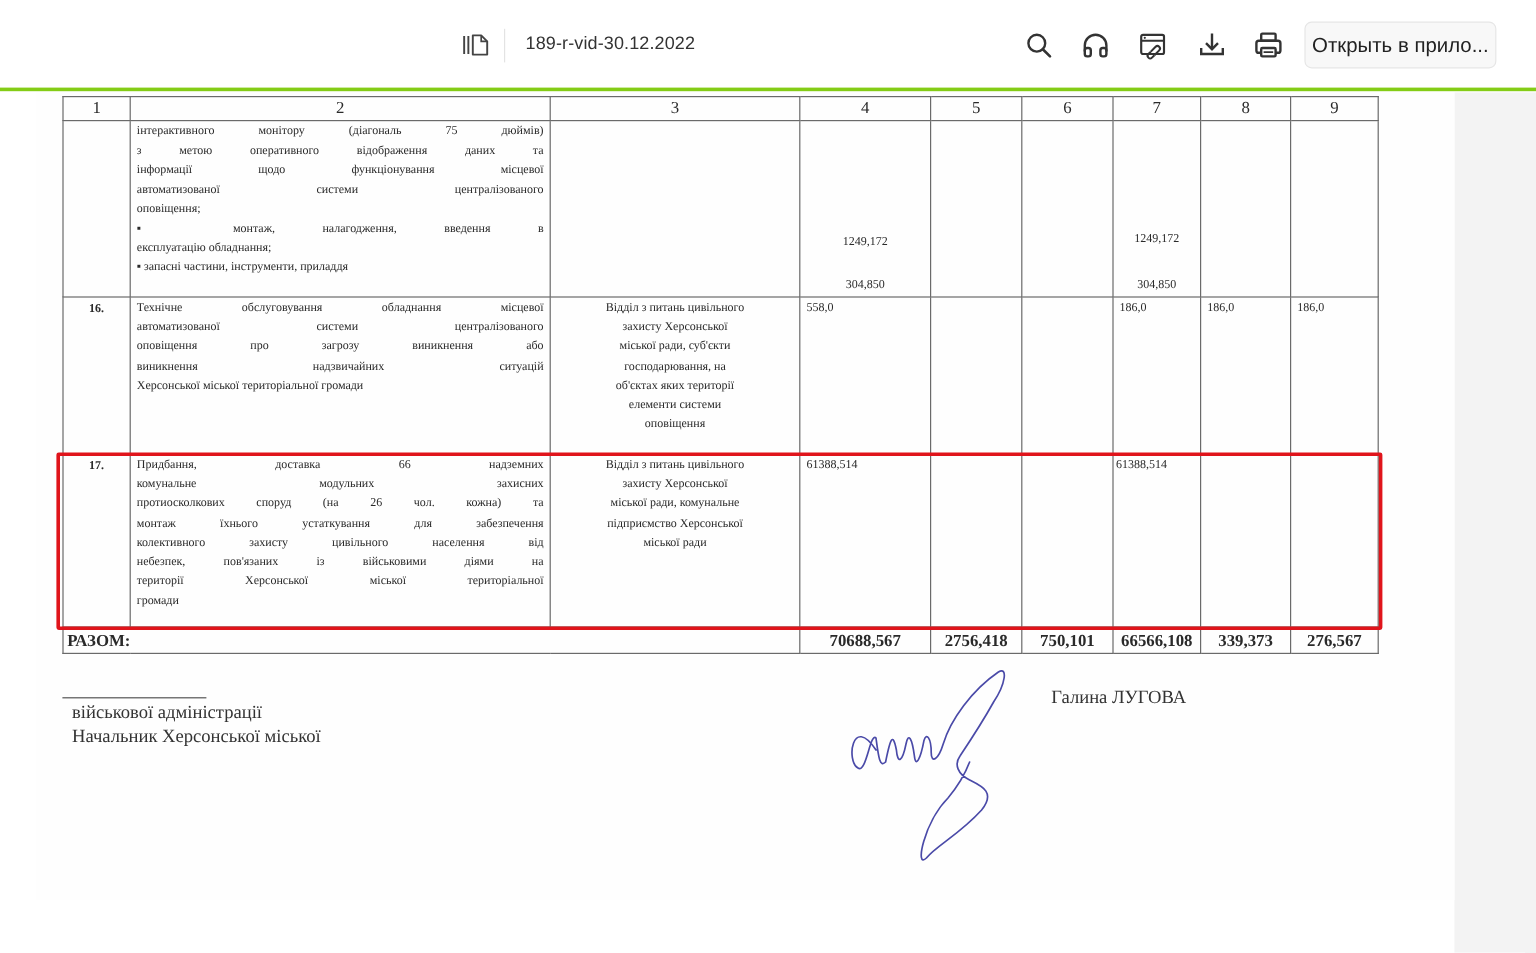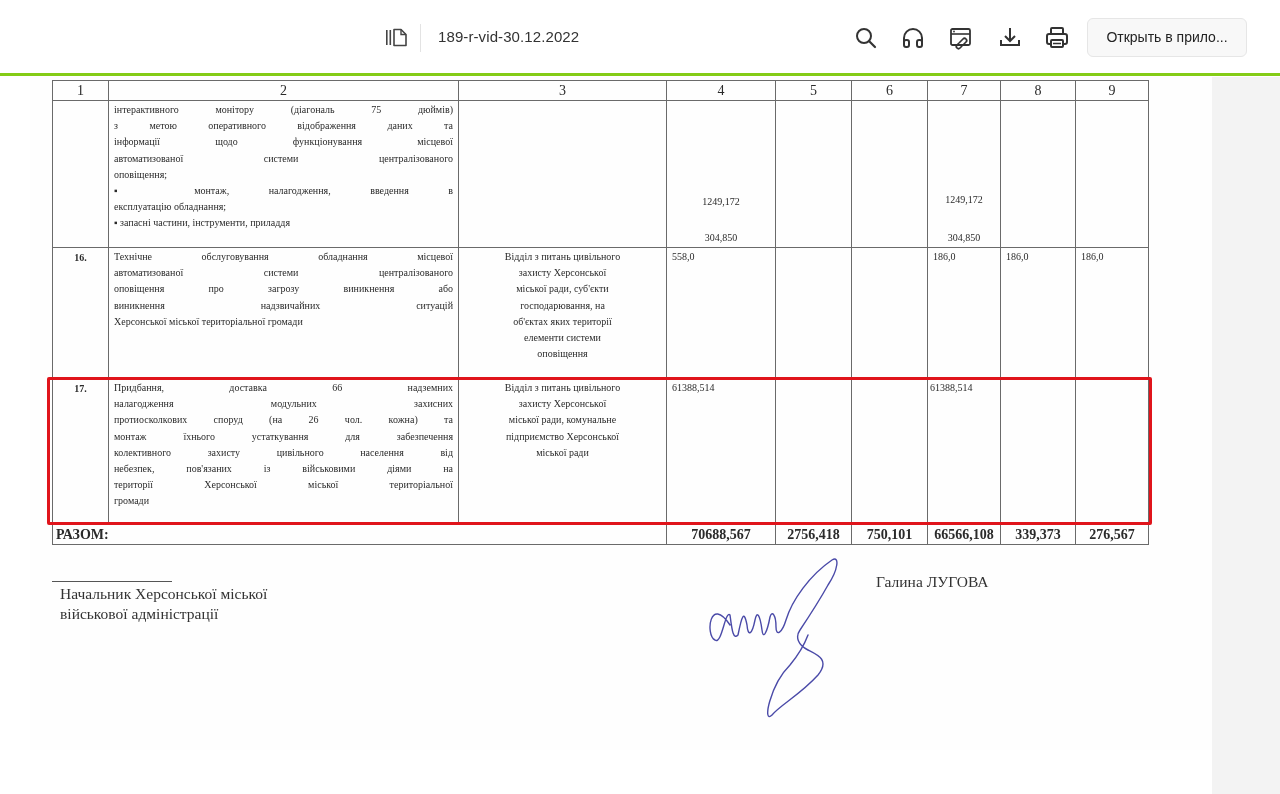--- a/index.html
+++ b/index.html
@@ -14,21 +14,21 @@
     .doc-icon { position: absolute; left: 384px; top: 27px; width: 26px; height: 22px; }
     .tb-divider { position: absolute; left: 420px; top: 24px; width: 1px; height: 28px; background: #e3e3e3; }
     .doc-title {
       position: absolute; left: 438px; top: 28px; font-size: 15px; color: #333333;
       font-family: "Liberation Sans", sans-serif; letter-spacing: 0.1px;
     }
     .tb-icon { position: absolute; top: 25px; width: 26px; height: 26px; cursor: pointer; }
     .open-btn {
       position: absolute; left: 1087px; top: 18px; width: 160px; height: 39px;
       border: 1px solid #e6e6e6; border-radius: 6px; background: #f8f8f8;
-      font-size: 14px; color: #222222; font-family: "Liberation Sans", sans-serif;
+      font-size: 17px; color: #222222; font-family: "Liberation Sans", sans-serif;
       text-align: center; line-height: 37px; cursor: pointer;
     }
 
     
     .side-gray { position: absolute; left: 1212px; top: 77px; width: 68px; height: 717px; background: #f3f3f3; }
 
     
     .page { position: absolute; left: 30px; top: 77px; width: 1182px; height: 673px; background: #fefefe; }
 
     .doc-table {
@@ -215,21 +215,21 @@
     <td class="num-cell"></td>
     <td class="num-cell">186,0</td>
     <td class="num-cell">186,0</td>
     <td class="num-cell">186,0</td>
   </tr>
 
   <tr class="row-17">
     <td class="idx">17.</td>
     <td>
       <span class="line">Придбання, доставка 66 надземних</span>
-      <span class="line">налагодження модульних захисних</span>
+      <span class="line">комунальне модульних захисних</span>
       <span class="line">протиосколкових споруд (на 26 чол. кожна) та</span>
       <span class="line">монтаж їхнього устаткування для забезпечення</span>
       <span class="line">колективного захисту цивільного населення від</span>
       <span class="line">небезпек, пов'язаних із військовими діями на</span>
       <span class="line">території Херсонської міської територіальної</span>
       <span class="line l">громади</span>
     </td>
     <td class="center">
       <span class="line center" style="text-align-last:center">Відділ з питань цивільного</span>
       <span class="line center" style="text-align-last:center">захисту Херсонської</span>
@@ -254,21 +254,21 @@
     <td>339,373</td>
     <td>276,567</td>
   </tr>
 </tbody>
   </table>
 
 <div class="highlight-box"></div>
 
 <div class="sig-rule"></div>
 <div class="sig-title">
+  <div>військової адміністрації</div>
   <div>Начальник Херсонської міської</div>
-  <div>військової адміністрації</div>
 </div>
 
 <svg class="signature" viewBox="0 0 150 165">
   <path d="M30 70 C 10 40, 5 80, 15 85 C 22 90, 25 55, 30 60 C 32 75, 33 85, 38 80 C 42 60, 44 55, 47 70 C 48 82, 52 80, 55 65 C 57 55, 60 60, 62 75 C 63 85, 67 78, 70 62 C 72 55, 76 60, 76 72 C 76 82, 82 78, 86 65 C 92 45, 110 20, 132 5 C 140 0, 138 15, 128 30 C 118 48, 110 60, 100 75 C 95 82, 98 90, 108 95 C 118 100, 130 105, 118 120 C 100 140, 80 150, 72 160 C 62 170, 70 130, 90 110 C 100 98, 105 88, 108 80" fill="none" stroke="#4a4aa8" stroke-width="1.4" stroke-linecap="round"></path>
 </svg>
 
 <div class="sig-name">Галина ЛУГОВА</div>
 
 </body></html>

